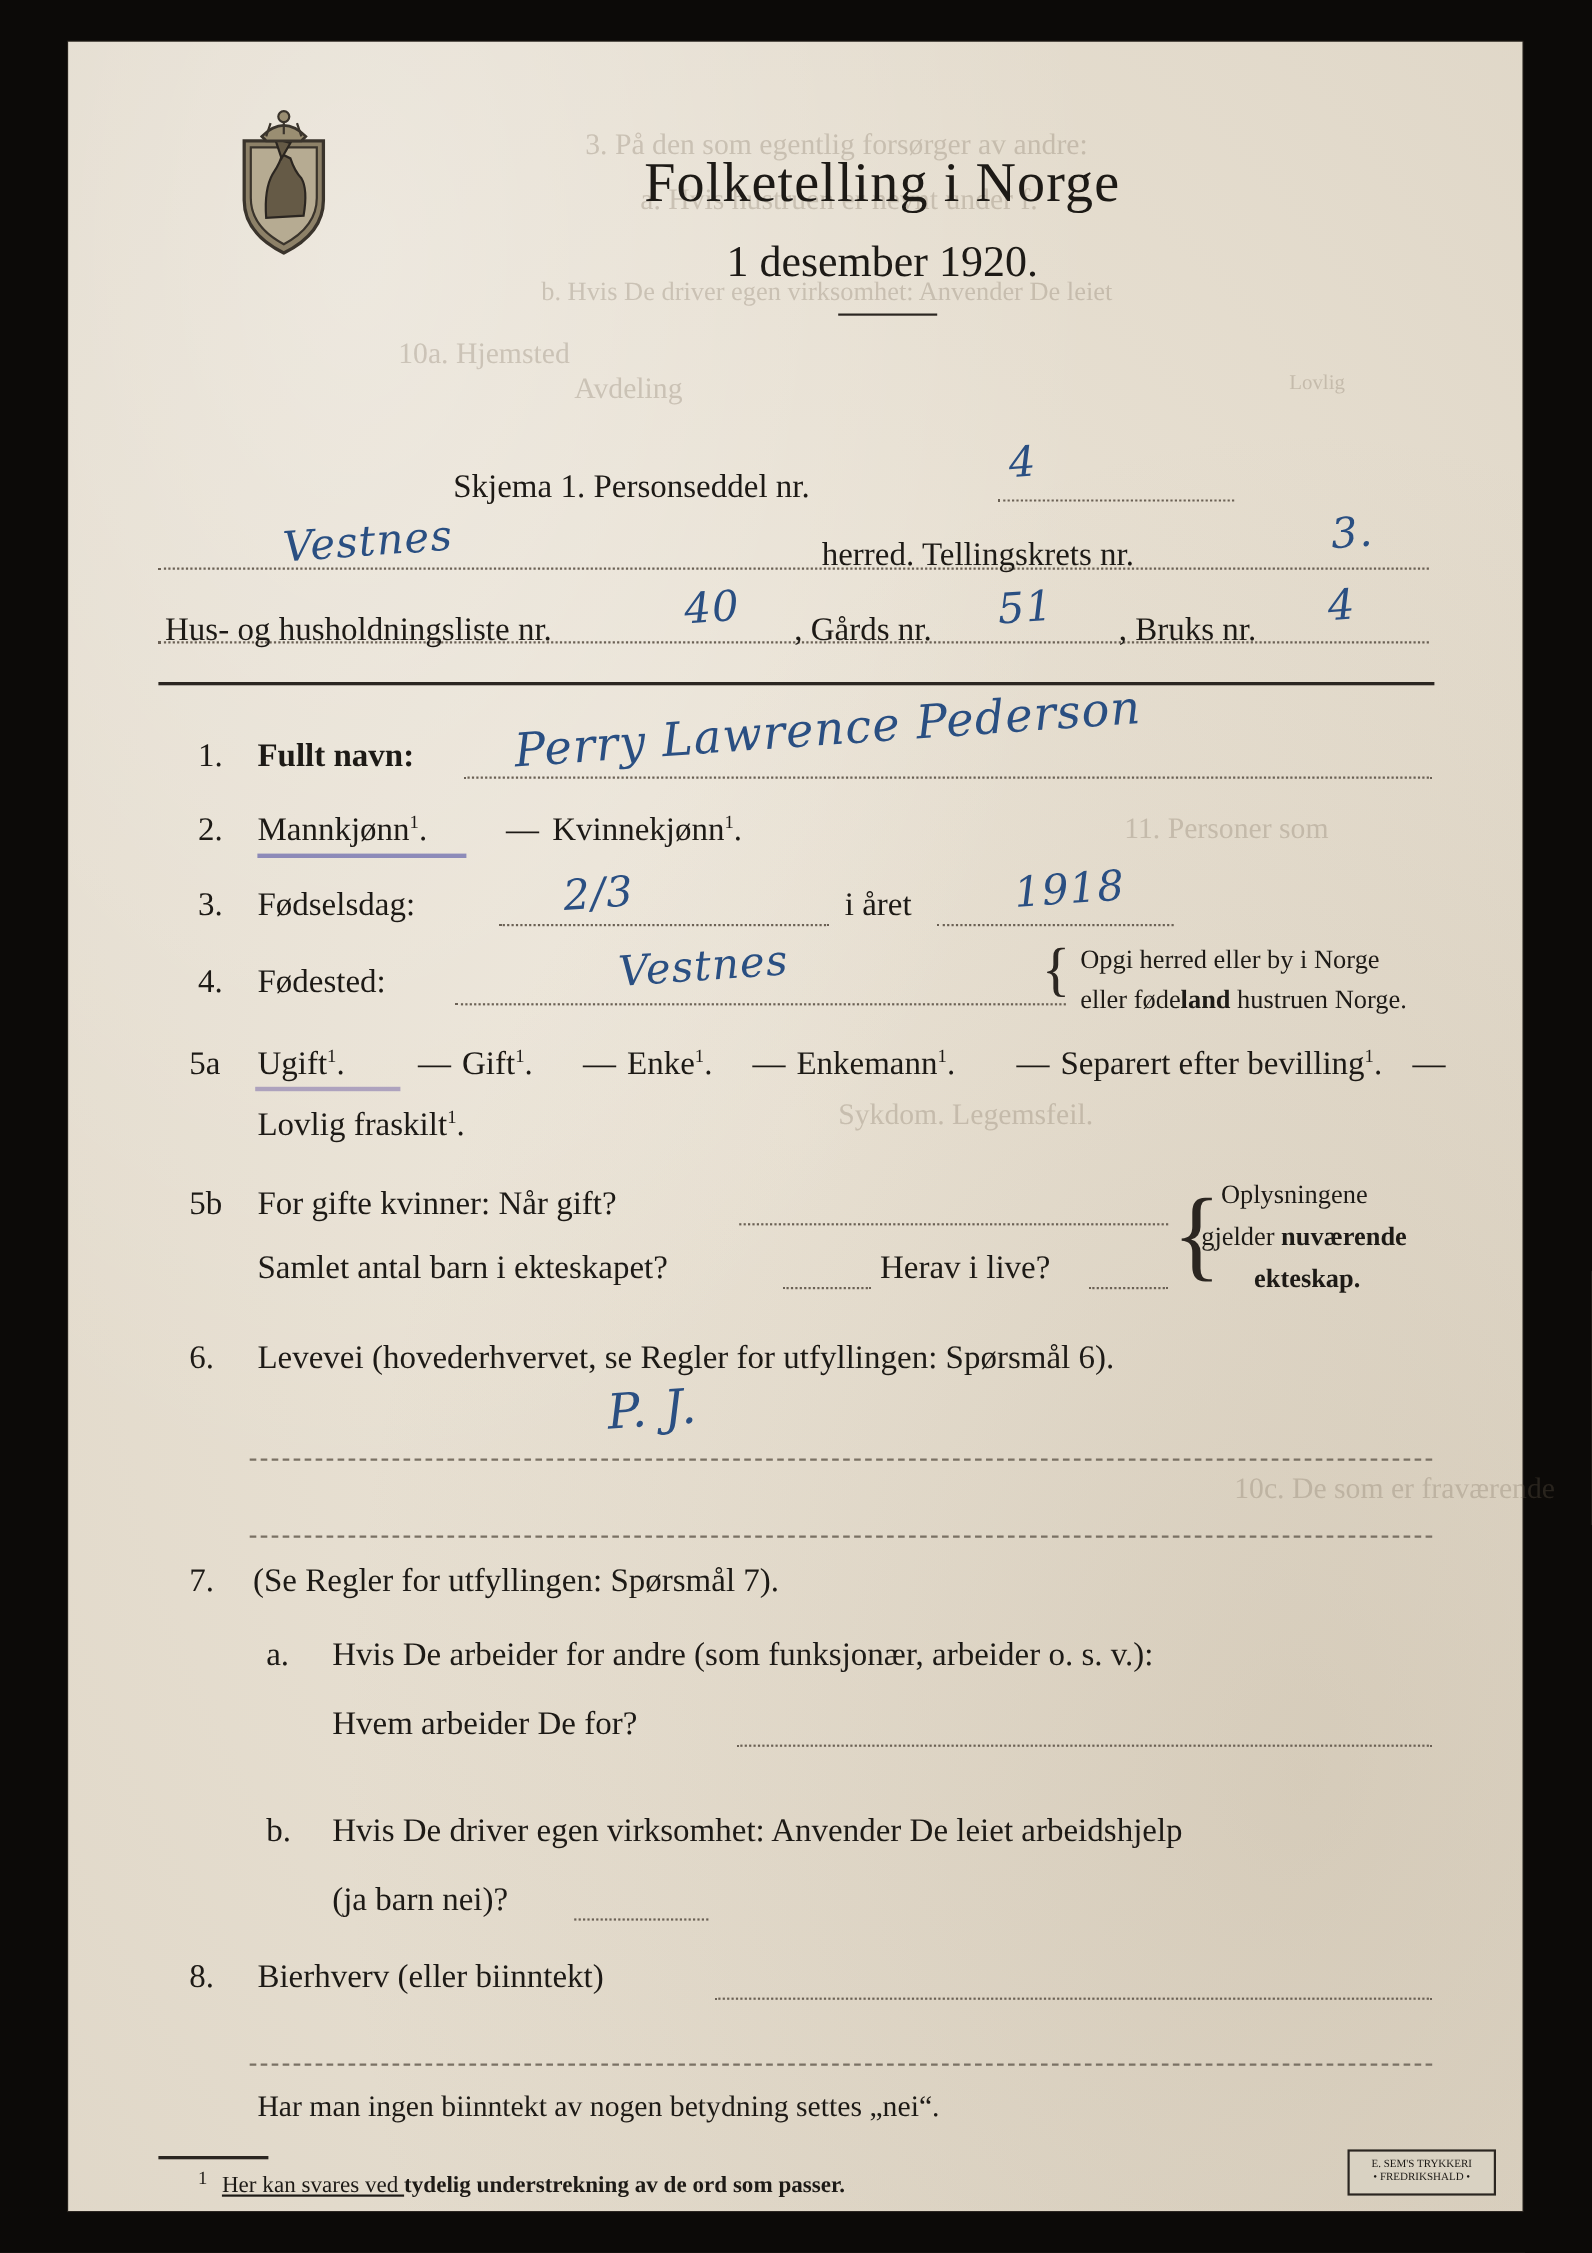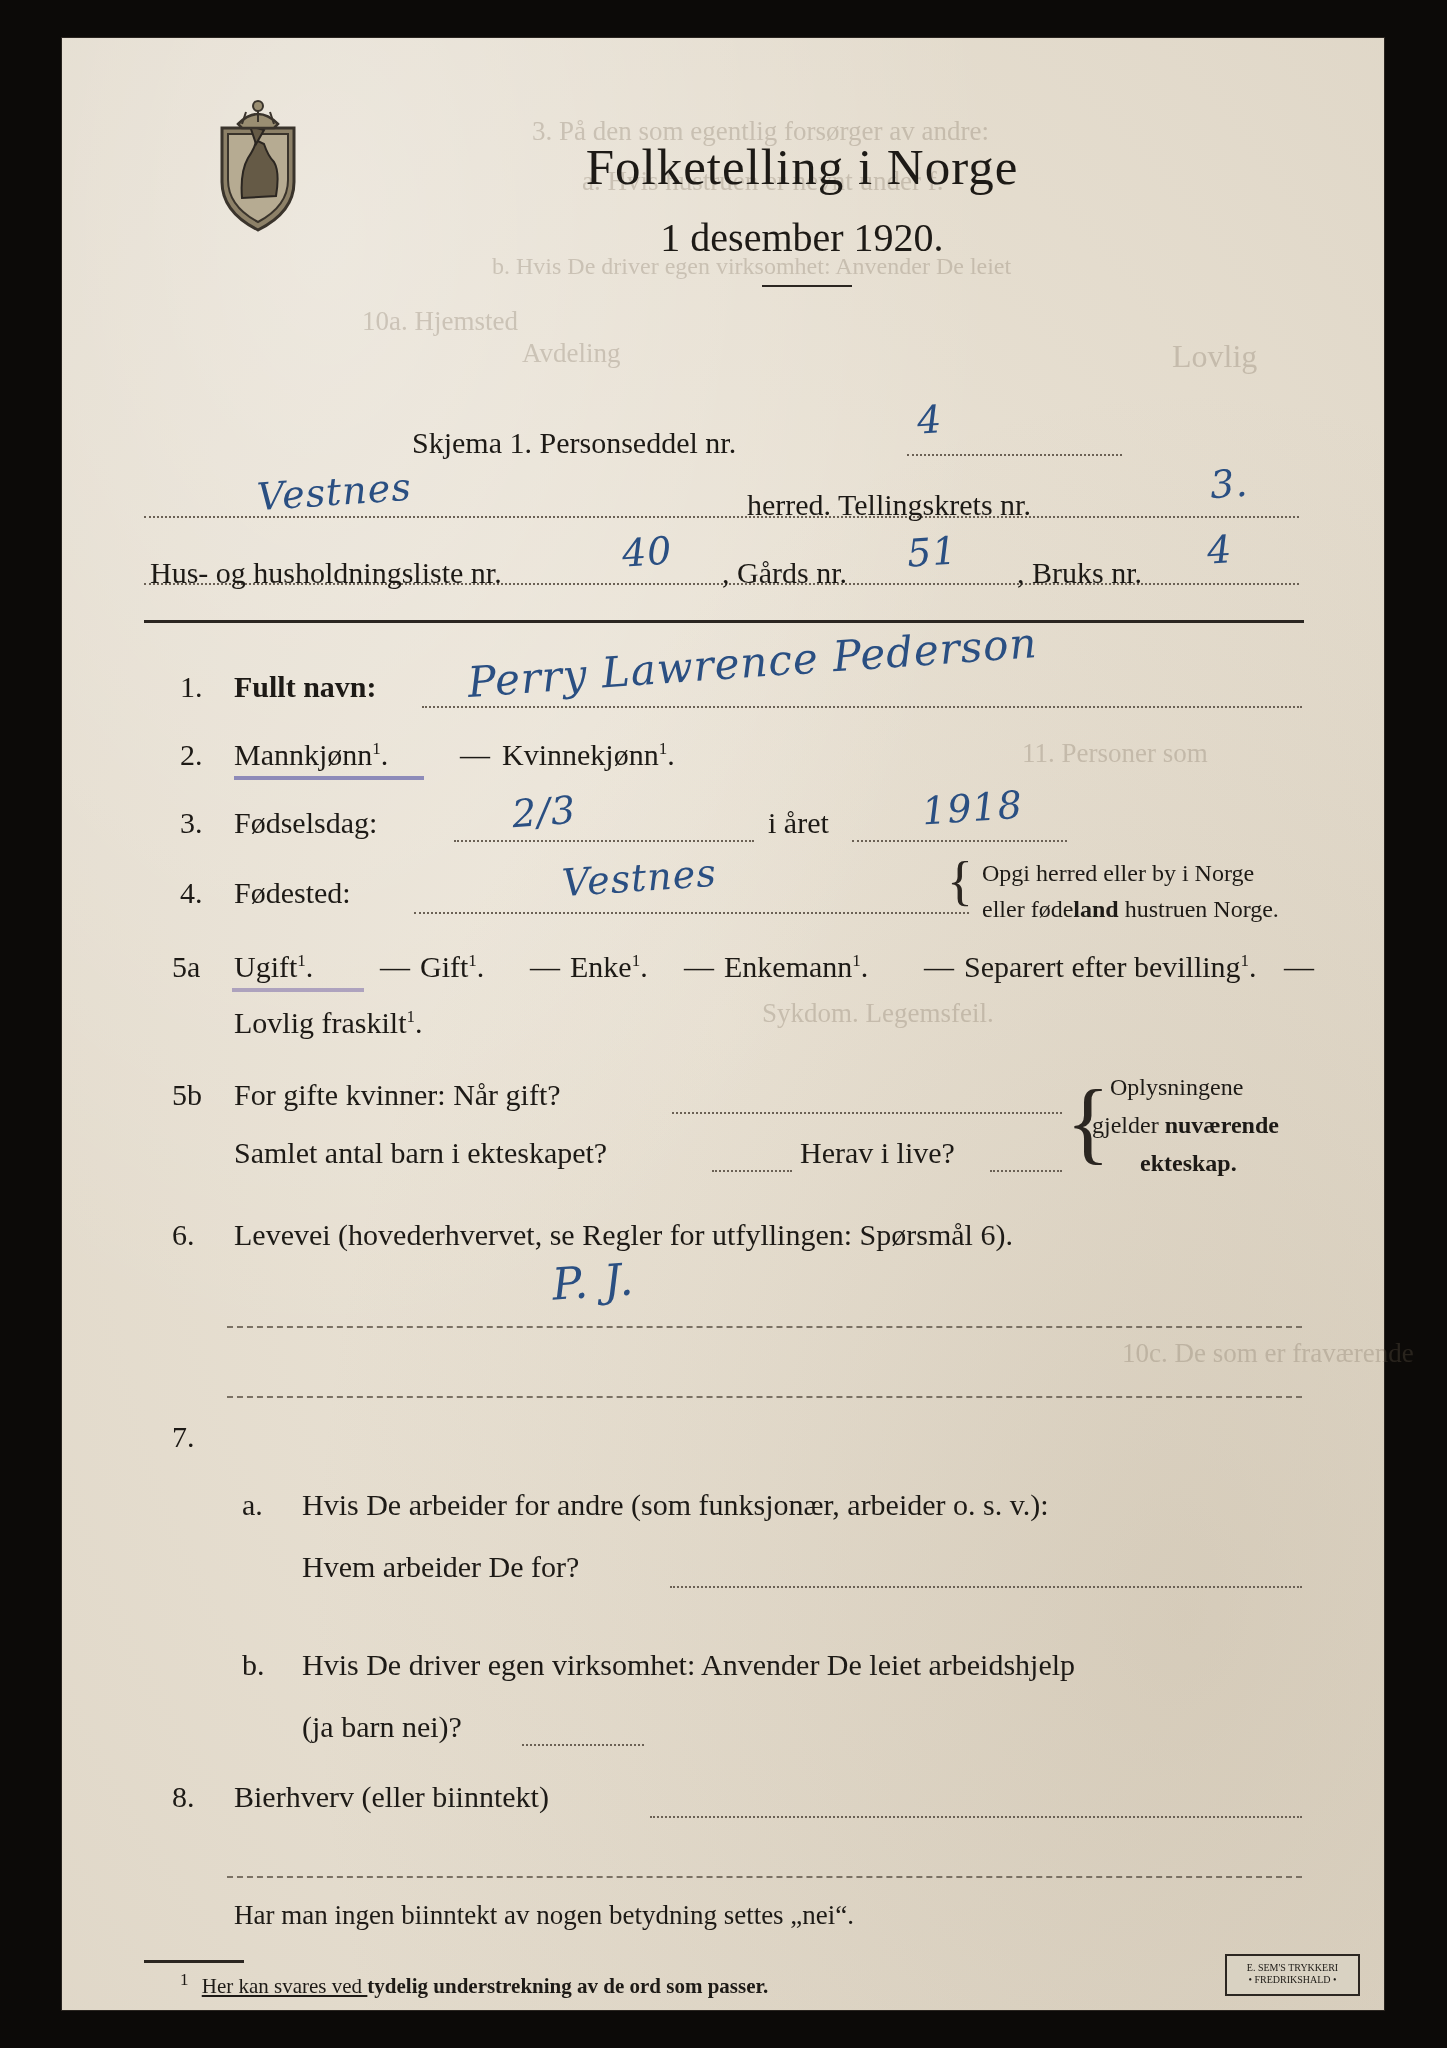--- a/index.html
+++ b/index.html
@@ -138,21 +138,21 @@
 </style>
 </head>
 <body>
 
 <div class="page">
 
   <div class="ghost" style="left:470px; top:78px; font-size:27px;">3.  På den som egentlig forsørger av andre:</div>
   <div class="ghost" style="left:520px; top:128px; font-size:27px;">a.  Hvis hustruen er nevnt under f.</div>
   <div class="ghost" style="left:300px; top:268px; font-size:27px;">10a. Hjemsted</div>
   <div class="ghost" style="left:460px; top:300px; font-size:27px;">Avdeling</div>
-  <div class="ghost" style="left:1110px; top:300px; font-size:32px;">Lovlig</div>
+  <div class="ghost" style="left:1110px; top:300px; font-size:19px;">Lovlig</div>
   <div class="ghost" style="left:960px; top:700px; font-size:27px;">11. Personer som</div>
   <div class="ghost" style="left:700px; top:960px; font-size:27px;">Sykdom. Legemsfeil.</div>
   <div class="ghost" style="left:1060px; top:1300px; font-size:27px;">10c. De som er fraværende</div>
   <div class="ghost" style="left:430px; top:215px; font-size:24px;">b.  Hvis De driver egen virksomhet: Anvender De leiet</div>
 
   <div class="content">
 
     <div class="crest">
       <svg viewBox="0 0 92 135" width="92" height="135" aria-hidden="true">
         <path d="M10 28 L82 28 L82 82 Q82 112 46 130 Q10 112 10 82 Z" fill="#8d8168" stroke="#3a342c" stroke-width="3"></path>
@@ -288,20 +288,21 @@
 
     <div class="qnum" style="left:110px; top:1180px;">6.</div>
     <div class="q" style="left:172px; top:1180px;">Levevei (hovederhvervet, se Regler for utfyllingen:  Spørsmål 6).</div>
     <div style="position:absolute; left:490px; top:1218px;">
       <span class="hand" style="font-size:44px;">P. J.</span>
     </div>
     <div class="dashline" style="left:165px; top:1288px; width:1075px;"></div>
     <div class="dashline" style="left:165px; top:1358px; width:1075px;"></div>
 
     <div class="qnum" style="left:110px; top:1382px;">7.</div>
+    <div class="q" style="left:168px; top:1382px;">(Se Regler for utfyllingen:  Spørsmål 7).</div>
 
     <div class="q" style="left:180px; top:1450px;">a.</div>
     <div class="q" style="left:240px; top:1450px;">Hvis De arbeider for andre (som funksjonær, arbeider o. s. v.):</div>
     <div class="q" style="left:240px; top:1512px;">Hvem arbeider De for?</div>
     <div class="dotline" style="left:608px; top:1548px; width:632px;"></div>
 
     <div class="q" style="left:180px; top:1610px;">b.</div>
     <div class="q" style="left:240px; top:1610px;">Hvis De driver egen virksomhet:   Anvender De leiet arbeidshjelp</div>
     <div class="q" style="left:240px; top:1672px;">(ja barn nei)?</div>
     <div class="dotline" style="left:460px; top:1706px; width:122px;"></div>

